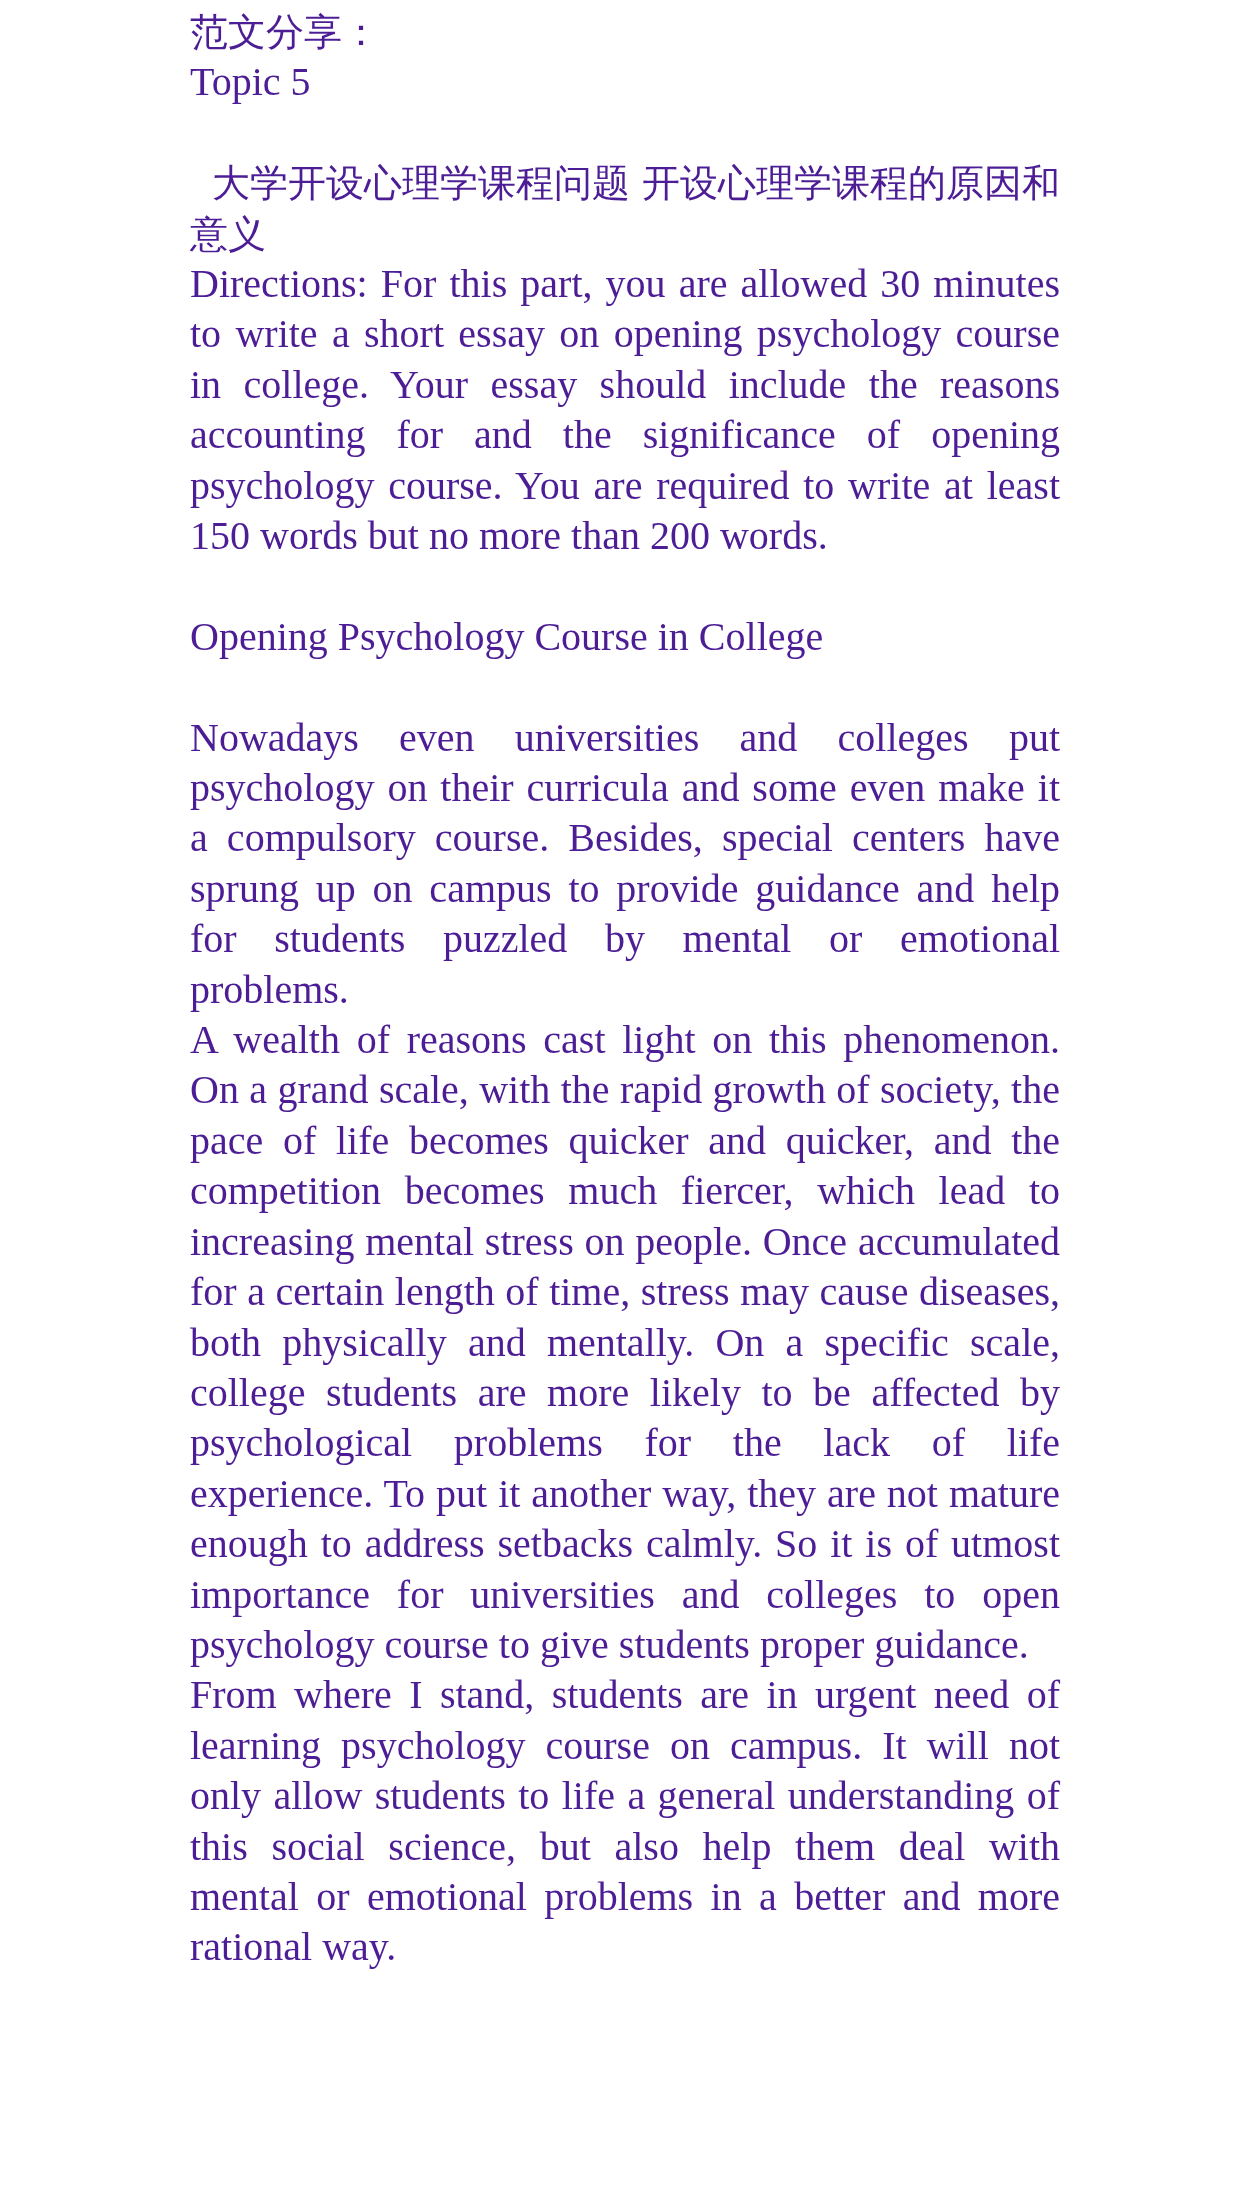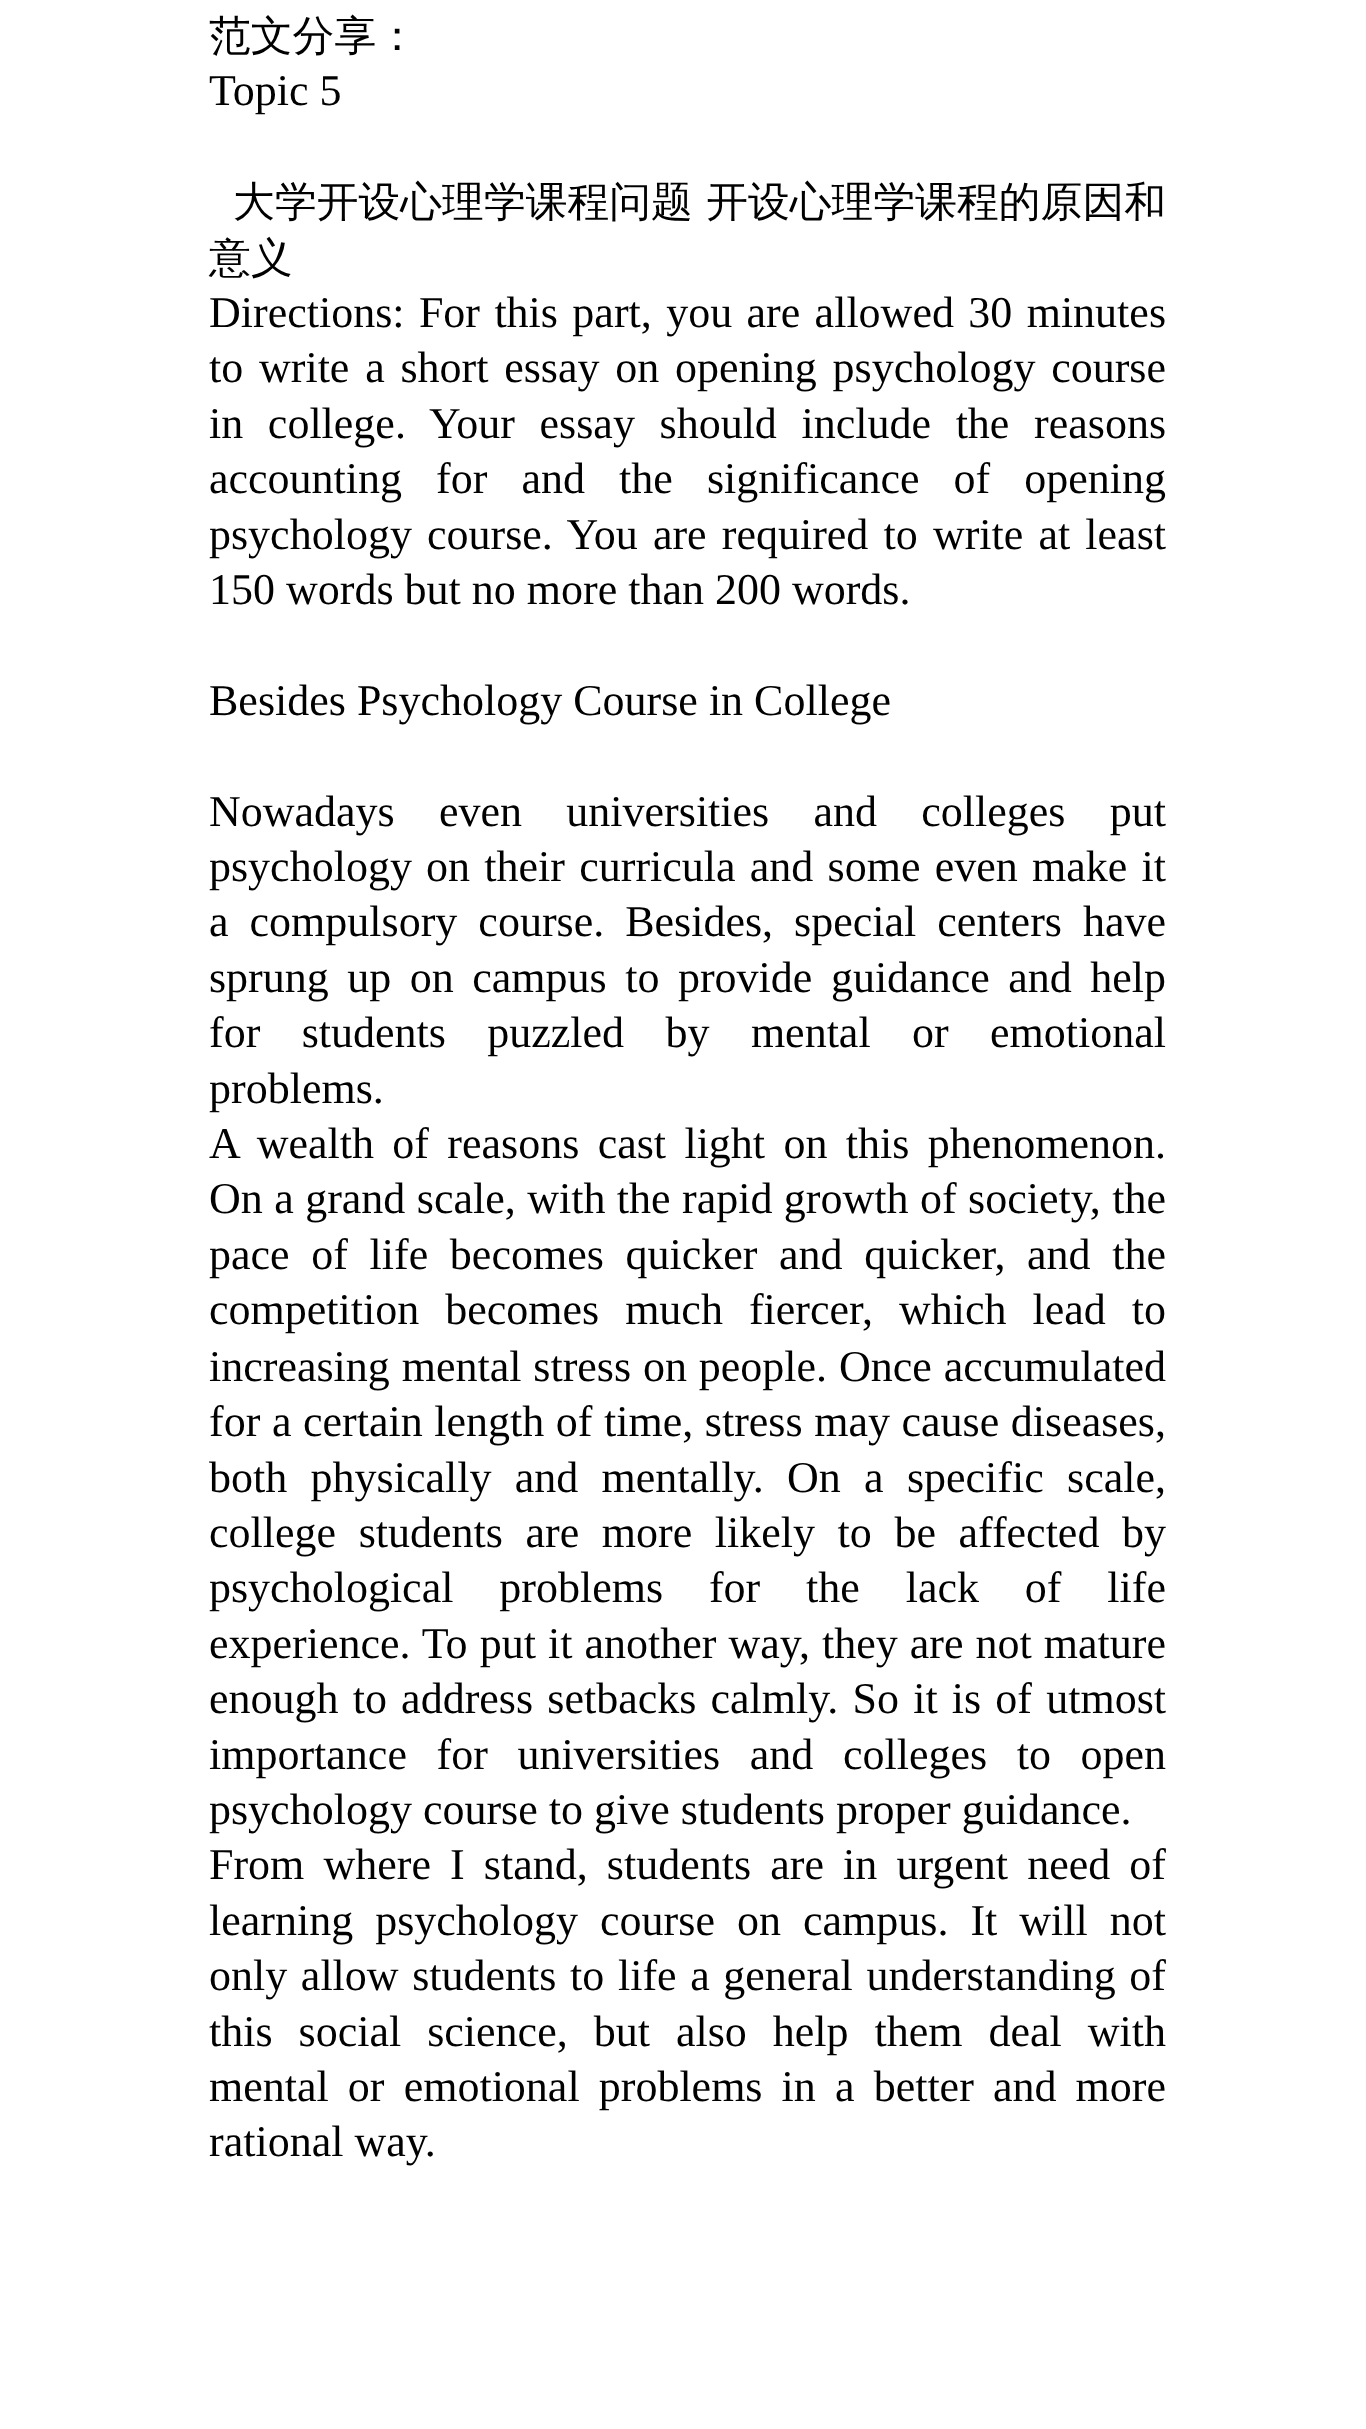--- a/index.html
+++ b/index.html
@@ -1,34 +1,34 @@
 <!DOCTYPE html>
 <html><head>
 <meta charset="utf-8">
 <style>
   html, body { margin:0; padding:0; background:#ffffff; }
   body { width:1242px; height:2208px; overflow:hidden; position:relative; }
   .page {
     position:absolute; left:190px; top:7px; width:870px;
     font-family: "Liberation Serif", "DejaVu Serif", serif;
-    font-size:40px; line-height:50.4px; color:#000000;
+    font-size:40px; line-height:50.4px; color:#4c1d95;
   }
   .cjk { font-family: "DejaVu Sans", sans-serif; font-size:38px; }
   .line { display:block; }
   .blank { display:block; height:50.4px; }
   p { margin:0; text-align:justify; text-align-last:left; }
 </style>
 </head>
 <body>
 
 <div class="page">
   <span class="line cjk">范文分享：</span>
   <span class="line">Topic 5</span>
   <span class="blank"></span>
   <p class="cjk" style="text-align:right;">大学开设心理学课程问题 开设心理学课程的原因和意义</p>
   <p>Directions:  For this part, you are allowed 30 minutes to write a short essay on opening psychology course in college. Your essay should include the reasons accounting for and the significance of opening psychology course. You are required to write at least 150 words but no more than 200 words.</p>
   <span class="blank"></span>
-  <span class="line">Besides Psychology Course in College</span>
+  <span class="line">Opening Psychology Course in College</span>
   <span class="blank"></span>
   <p>Nowadays even universities and colleges put psychology on their curricula and some even make it a compulsory course. Besides, special centers have sprung up on campus to provide guidance and help for students puzzled by mental or emotional problems.</p>
   <p>A wealth of reasons cast light on this phenomenon. On a grand scale, with the rapid growth of society, the pace of life becomes quicker and quicker, and the competition becomes much fiercer, which lead to increasing mental stress on people. Once accumulated for a certain length of time, stress may cause diseases, both physically and mentally. On a specific scale, college students are more likely to be affected by psychological problems for the lack of life experience. To put it another way, they are not mature enough to address setbacks calmly. So it is of utmost importance for universities and colleges to open psychology course to give students proper guidance.</p>
   <p>From where I stand, students are in urgent need of learning psychology course on campus. It will not only allow students to life a general understanding of this social science, but also help them deal with mental or emotional problems in a better and more rational way.</p>
 </div>
 
 </body></html>

